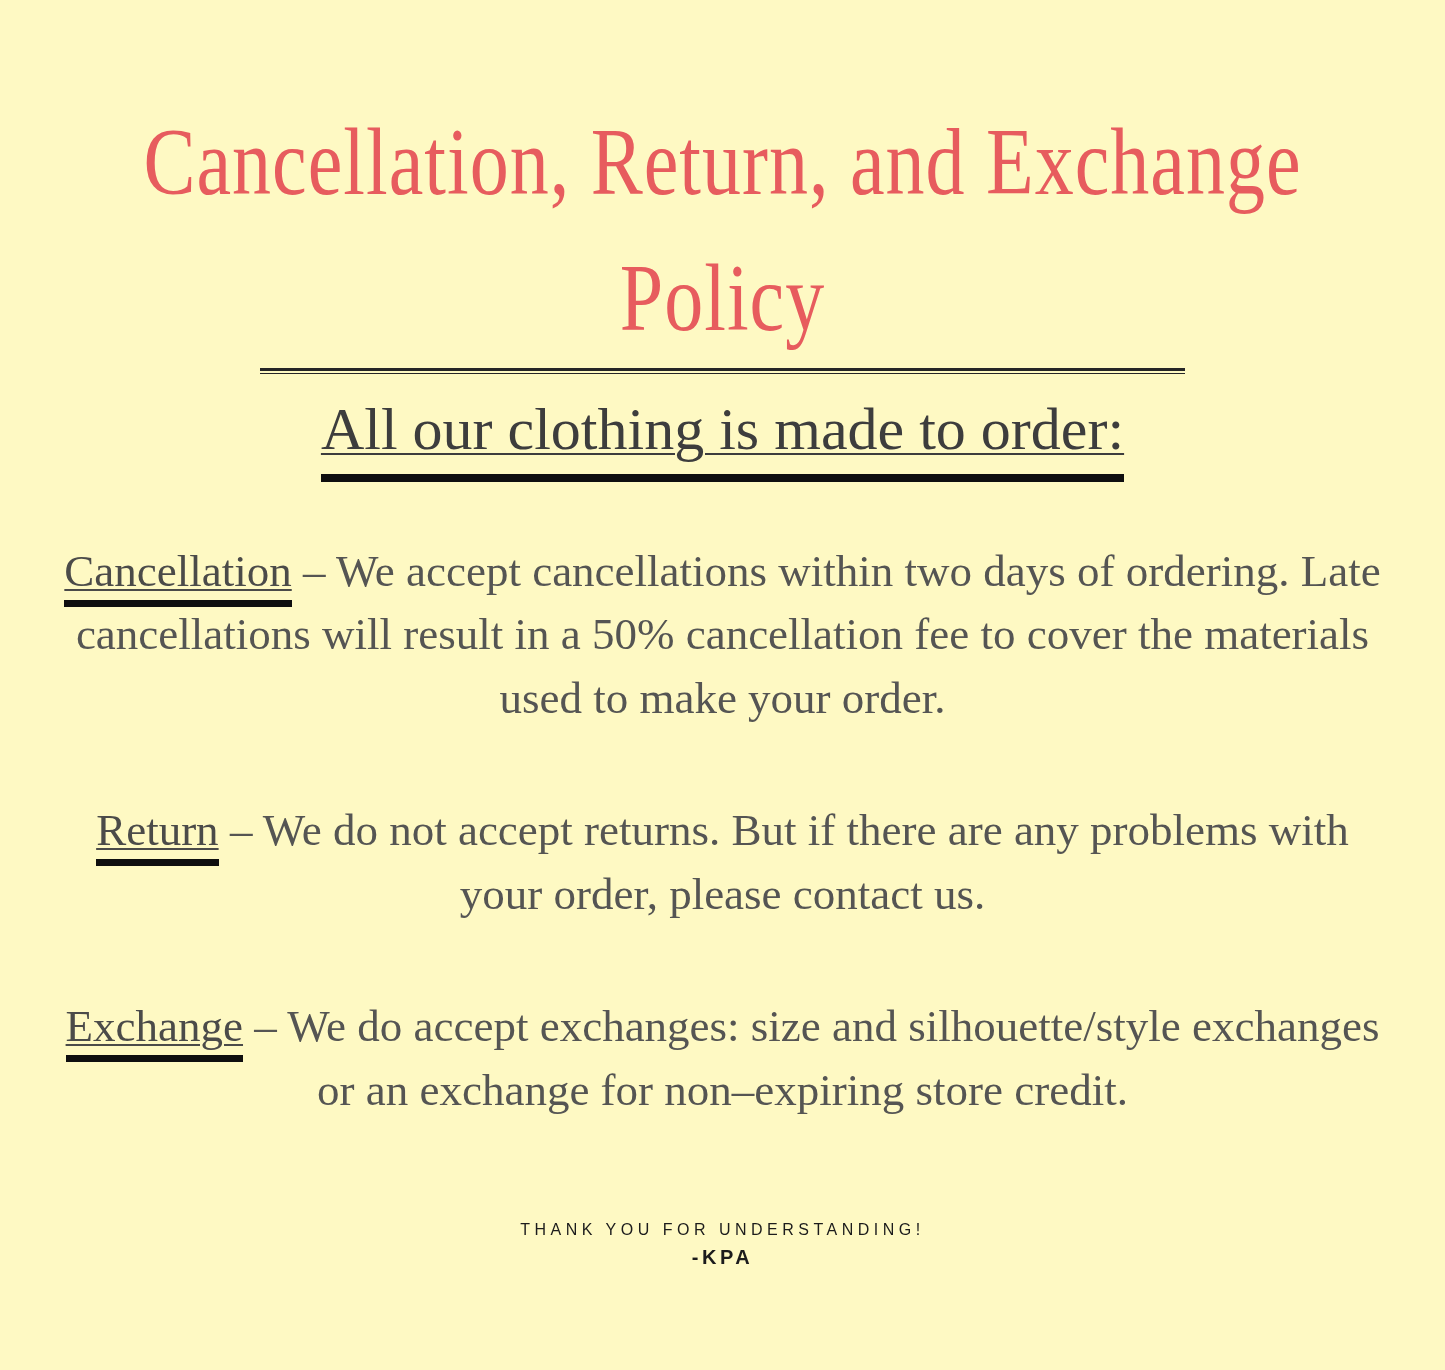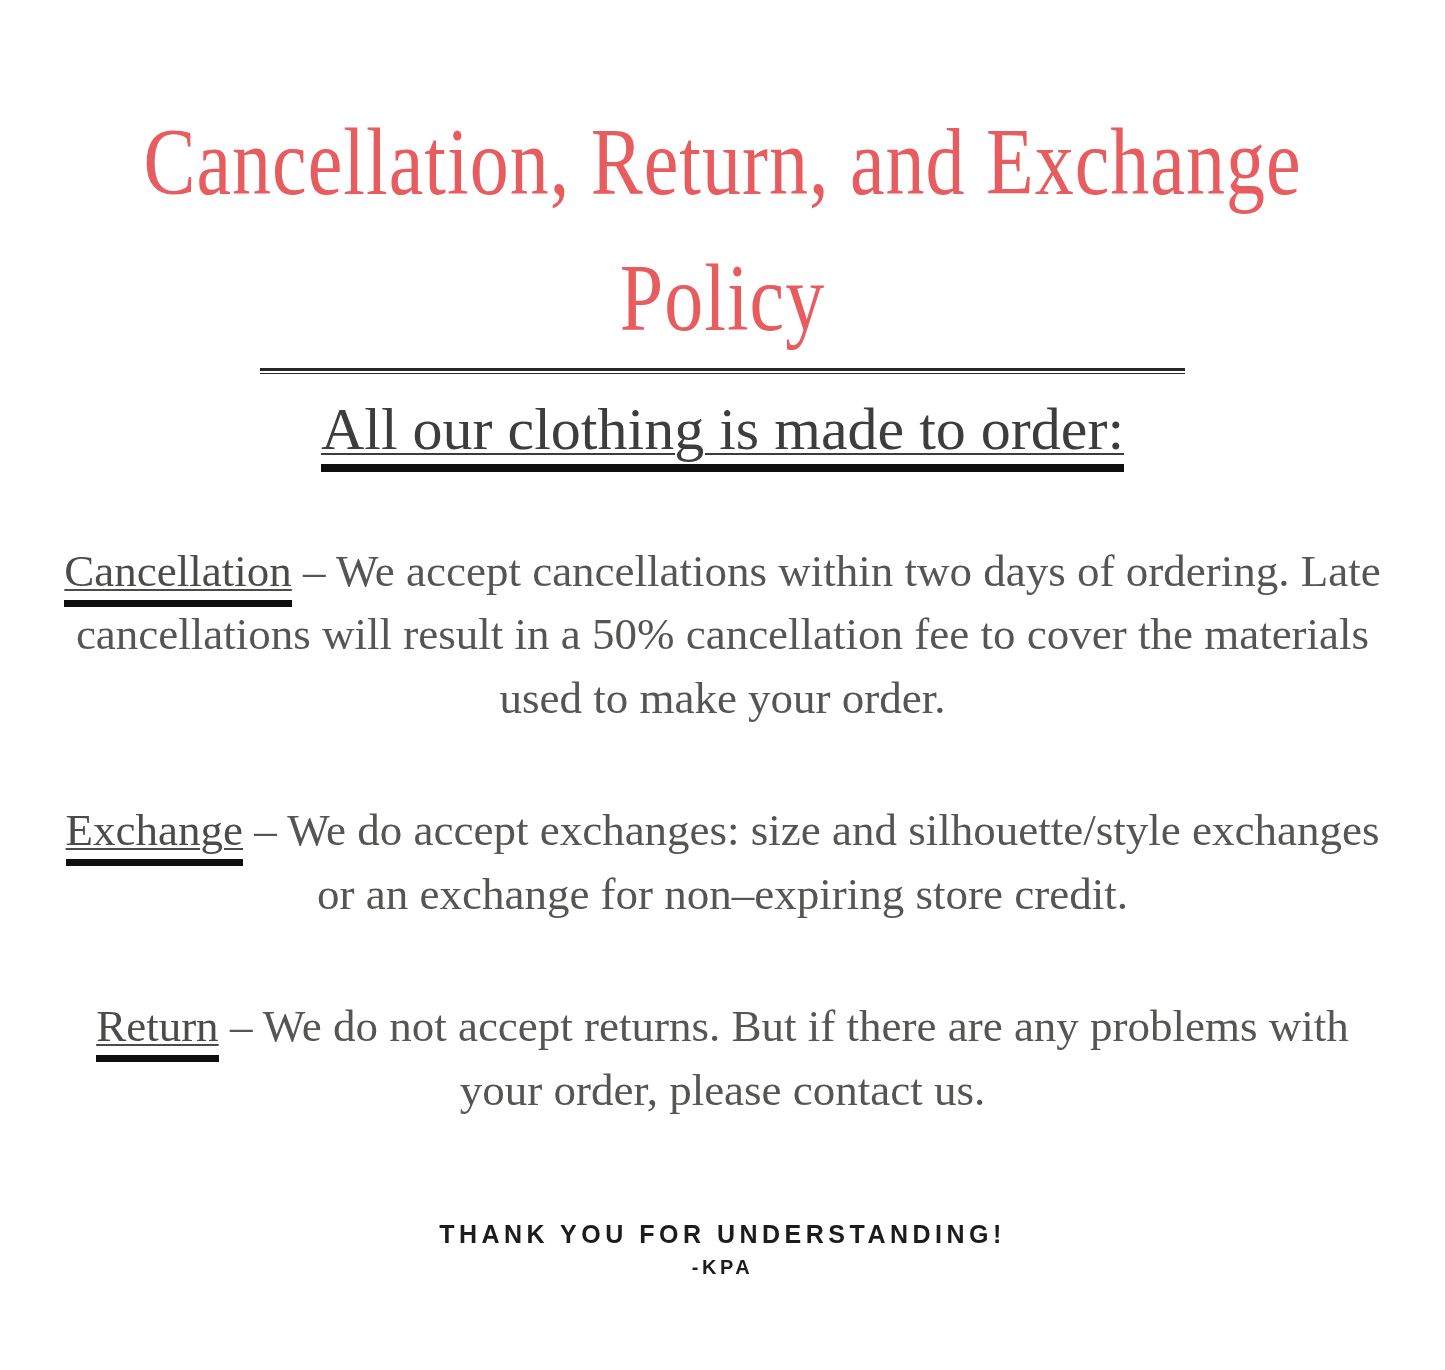--- a/index.html
+++ b/index.html
@@ -5,21 +5,21 @@
   html, body {
     margin: 0;
     padding: 0;
     background: #e9e9e9;
   }
   .canvas {
     position: relative;
     width: 1445px;
     height: 1370px;
     margin: 0 auto;
-    background: #ffffff;
+    background: #fef9c3;
     overflow: hidden;
     font-family: "Liberation Serif", serif;
   }
   .content {
     position: absolute;
     left: 0;
     top: 0;
     width: 100%;
     text-align: center;
   }
@@ -53,21 +53,21 @@
     font-size: 60px;
     font-weight: 400;
     color: #3d3d3d;
     line-height: 1.1;
   }
   .subtitle .underlined {
     text-decoration: underline;
     text-decoration-thickness: 2px;
     text-underline-offset: 4px;
     border-bottom: 8px solid #0f0f0f;
-    padding-bottom: 2px;
+    padding-bottom: 12px;
   }
   
   .para {
     width: 1335px;
     margin: 0 auto;
     font-size: 45px;
     font-weight: 400;
     color: #555553;
     line-height: 1.42;
   }
@@ -82,22 +82,22 @@
     padding-bottom: 4px;
     color: #4b4b49;
   }
   
   .footer {
     margin-top: 98px;
     font-family: "Liberation Sans", sans-serif;
     color: #1c1c1c;
   }
   .footer-line1 {
-    font-size: 25px;
-    font-weight: 700;
+    font-size: 16px;
+    font-weight: 400;
     letter-spacing: 4.5px;
     line-height: 1.1;
     text-align: center;
   }
   .footer-line2 {
     margin-top: 8px;
     font-size: 20px;
     font-weight: 600;
     letter-spacing: 3.5px;
     line-height: 1.1;
@@ -113,23 +113,23 @@
         <span class="title-line">Cancellation, Return, and Exchange</span>
         <span class="title-line">Policy</span>
       </h1>
 
     <div class="divider"></div>
 
     <h2 class="subtitle"><span class="underlined">All our clothing is made to order:</span></h2>
 
     <p class="para para-cancellation"><span class="term">Cancellation</span><span> – We accept cancellations within two days of ordering. Late cancellations will result in a 50% cancellation fee to cover the materials used to make your order.</span></p>
 
+    <p class="para para-return"><span class="term">Return</span><span> – We do not accept returns. But if there are any problems with your order, please contact us.</span></p>
+
     <p class="para para-exchange"><span class="term">Exchange</span><span> – We do accept exchanges: size and silhouette/style exchanges or an exchange for non–expiring store credit.</span></p>
-
-    <p class="para para-return"><span class="term">Return</span><span> – We do not accept returns. But if there are any problems with your order, please contact us.</span></p>
 
     <div class="footer">
       <div class="footer-line1">THANK YOU FOR UNDERSTANDING!</div>
       <div class="footer-line2">-KPA</div>
     </div>
 
   </div>
 </div>
 
 </body></html>

